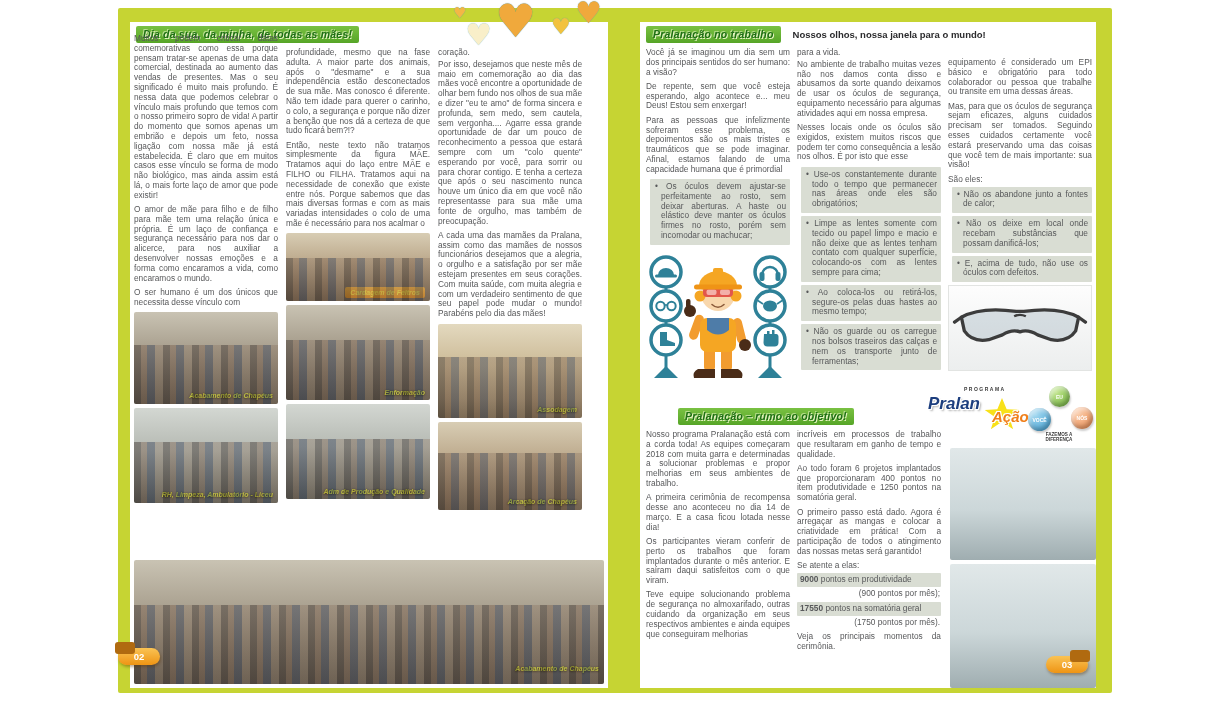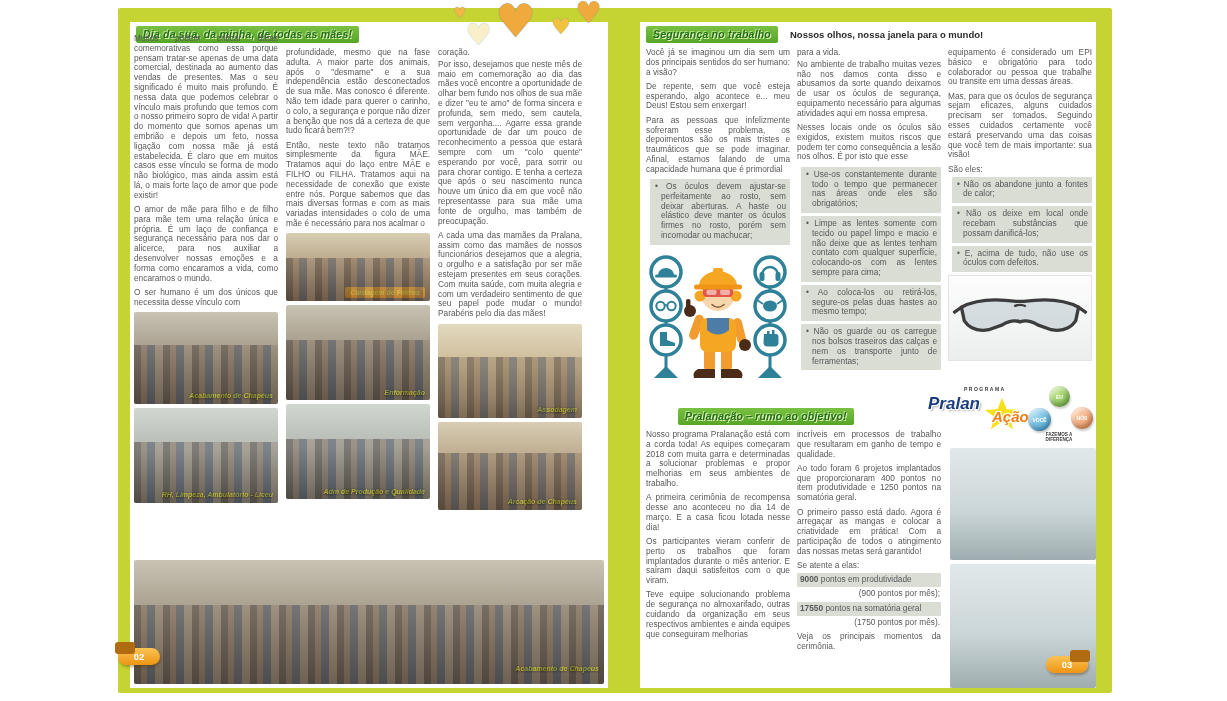--- a/index.html
+++ b/index.html
@@ -142,21 +142,21 @@
       </div>
     </div>
 
     <div class="photo photo-abs crowd" style="left:4px; top:538px; width:470px; height:124px;">
       <span class="cap" style="bottom:12px;">Acabamento de Chapéus</span>
     </div>
   </div>
 
   <div class="page" id="page-right">
     <div class="headrow">
-      <span class="chip">Segurança no trabalho</span>
+      <span class="chip">Pralanação no trabalho</span>
       <span class="subtitle">Nossos olhos, nossa janela para o mundo!</span>
     </div>
 
     <div class="col" style="left:6px; top:26px;">
       <p>Você já se imaginou um dia sem um dos principais sentidos do ser humano: a visão?</p>
       <p>De repente, sem que você esteja esperando, algo acontece e... meu Deus! Estou sem enxergar!</p>
       <p>Para as pessoas que infelizmente sofreram esse problema, os depoimentos são os mais tristes e traumáticos que se pode imaginar. Afinal, estamos falando de uma capacidade humana que é primordial</p>
       <div class="bullet-box">Os óculos devem ajustar-se perfeitamente ao rosto, sem deixar aberturas. A haste ou elástico deve manter os óculos firmes no rosto, porém sem incomodar ou machucar;</div>
 
       <div class="ppe-figure">
@@ -229,21 +229,21 @@
     <div class="col" style="left:157px; top:26px;">
       <p class="lead-in">para a vida.</p>
       <p>No ambiente de trabalho muitas vezes não nos damos conta disso e abusamos da sorte quando deixamos de usar os óculos de segurança, equipamento necessário para algumas atividades aqui em nossa empresa.</p>
       <p>Nesses locais onde os óculos são exigidos, existem muitos riscos que podem ter como consequência a lesão nos olhos. É por isto que esse</p>
       <div class="bullet-box">Use-os constantemente durante todo o tempo que permanecer nas áreas onde eles são obrigatórios;</div>
       <div class="bullet-box">Limpe as lentes somente com tecido ou papel limpo e macio e não deixe que as lentes tenham contato com qualquer superfície, colocando-os com as lentes sempre para cima;</div>
       <div class="bullet-box">Ao coloca-los ou retirá-los, segure-os pelas duas hastes ao mesmo tempo;</div>
       <div class="bullet-box">Não os guarde ou os carregue nos bolsos traseiros das calças e nem os transporte junto de ferramentas;</div>
     </div>
 
-    <div class="col" style="left:308px; top:26px;">
+    <div class="col" style="left:308px; top:36px;">
       <p>equipamento é considerado um EPI básico e obrigatório para todo colaborador ou pessoa que trabalhe ou transite em uma dessas áreas.</p>
       <p>Mas, para que os óculos de segurança sejam eficazes, alguns cuidados precisam ser tomados. Seguindo esses cuidados certamente você estará preservando uma das coisas que você tem de mais importante: sua visão!</p>
       <p class="lead-in">São eles:</p>
       <div class="bullet-box">Não os abandone junto a fontes de calor;</div>
       <div class="bullet-box">Não os deixe em local onde recebam substâncias que possam danificá-los;</div>
       <div class="bullet-box">E, acima de tudo, não use os óculos com defeitos.</div>
 
       <div class="glasses-photo">
         <svg viewBox="0 0 144 86" width="142" height="84" aria-hidden="true">
           <path d="M12,32 Q32,21 68,26 L76,26 Q112,21 132,32 L129,46 Q121,58 104,55 L90,50 Q80,44 72,47 Q64,44 54,50 L40,55 Q23,58 15,46 Z" fill="rgba(172,188,197,.45)" stroke="#3c3c3c" stroke-width="3.4" stroke-linejoin="round"></path>

